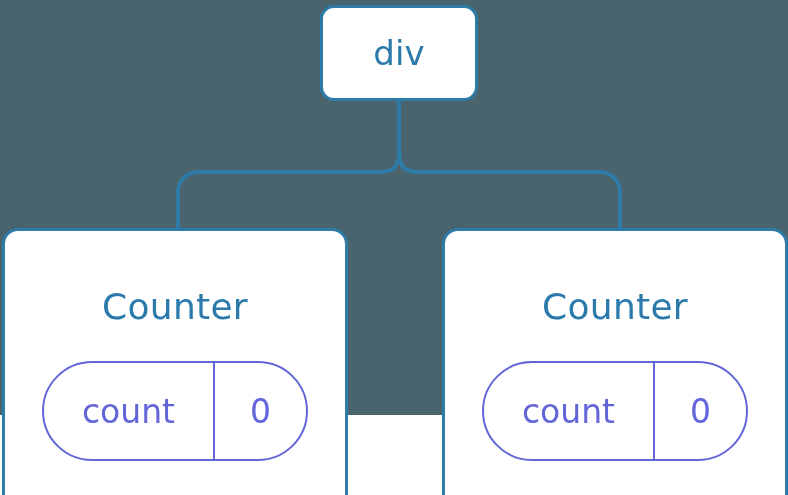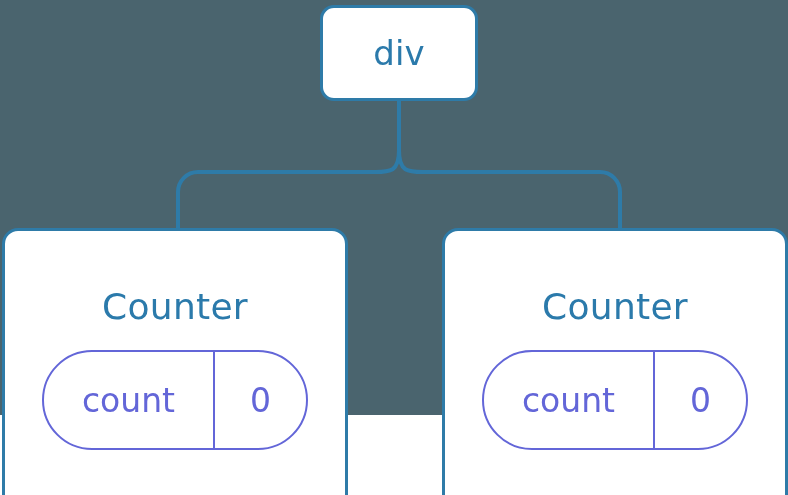--- a/index.html
+++ b/index.html
@@ -64,21 +64,21 @@
   #node-counter-1 { left: 442px; }
   .node-title-counter {
     color: #2b7aab;
     font-size: 36px;
     font-weight: 400;
     line-height: 1;
     margin-top: 58px;
     letter-spacing: 0.3px;
   }
   .state-pill {
-    margin-top: 25px;
+    margin-top: 36px;
     width: 266px;
     height: 100px;
     border: 2px solid #6366d8;
     border-radius: 50px;
     box-sizing: border-box;
     display: flex;
     align-items: stretch;
     overflow: hidden;
   }
   .state-key {

